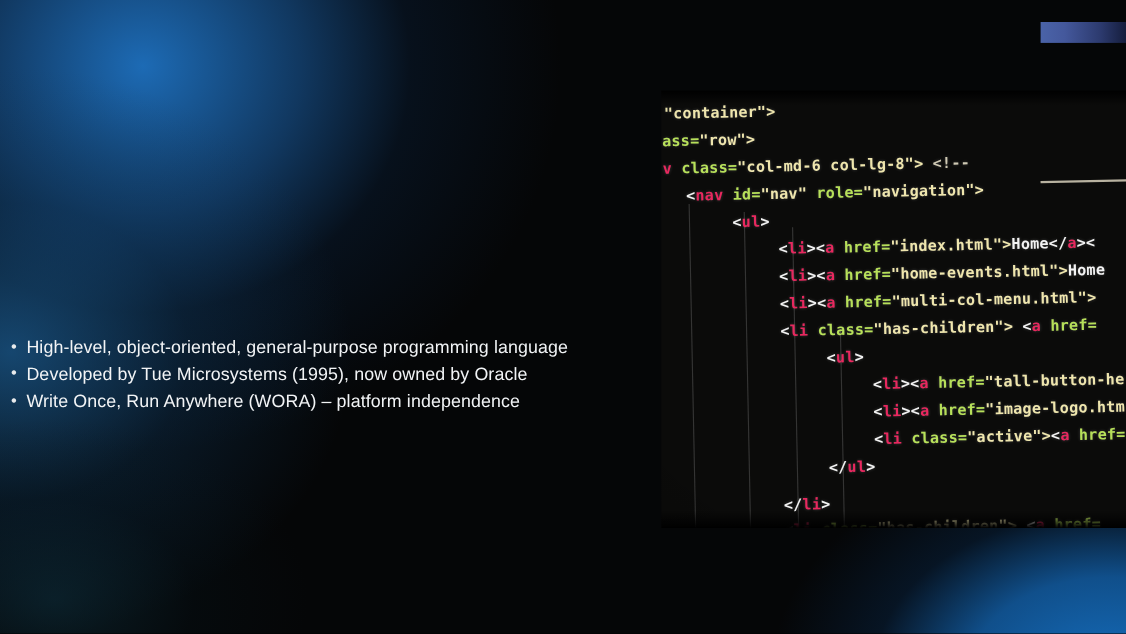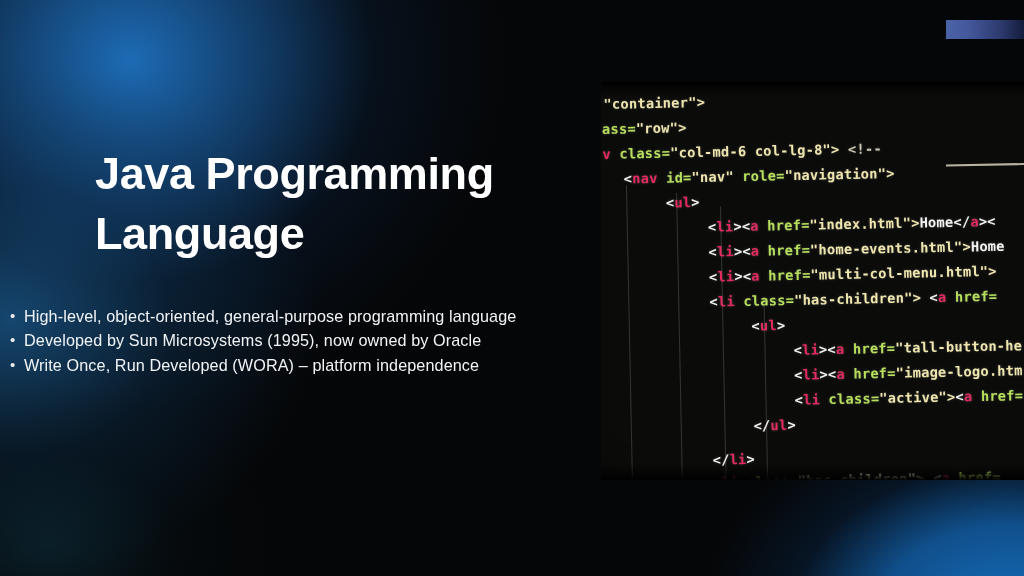--- a/index.html
+++ b/index.html
@@ -131,35 +131,33 @@
 
 <div id="slide">
 
   <div class="glow" id="glow-topleft"></div>
   <div class="glow" id="glow-leftmid"></div>
   <div class="glow" id="glow-bottomleft"></div>
   <div class="glow" id="glow-bottomright"></div>
 
   <div id="accent-bar"></div>
 
-  <div id="title">Java Programming
-Language</div>
 
   <div id="bullets">
       <div class="bullet-row">
         <span class="bullet-dot">•</span>
         <span class="bullet-text">High-level, object-oriented, general-purpose programming language</span>
       </div>
       <div class="bullet-row">
         <span class="bullet-dot">•</span>
-        <span class="bullet-text">Developed by Sun Microsystems (1995), now owned by Oracle</span>
+        <span class="bullet-text">Developed by Tue Microsystems (1995), now owned by Oracle</span>
       </div>
       <div class="bullet-row">
         <span class="bullet-dot">•</span>
-        <span class="bullet-text nojustify">Write Once, Run Developed (WORA) – platform independence</span>
+        <span class="bullet-text nojustify">Write Once, Run Anywhere (WORA) – platform independence</span>
       </div>
     </div>
 
   <div id="code-photo">
     <div id="code-photo-inner">
       <div id="comment-rule"></div>
     <div class="guide" style="left: 22px; top: 100px; height: 300px;"></div>
         <div class="guide" style="left: 70px; top: 108px; height: 296px;"></div>
         <div class="guide" style="left: 112px; top: 122px; height: 282px;"></div>
         <div class="guide" style="left: 152px; top: 212px; height: 192px;"></div>

